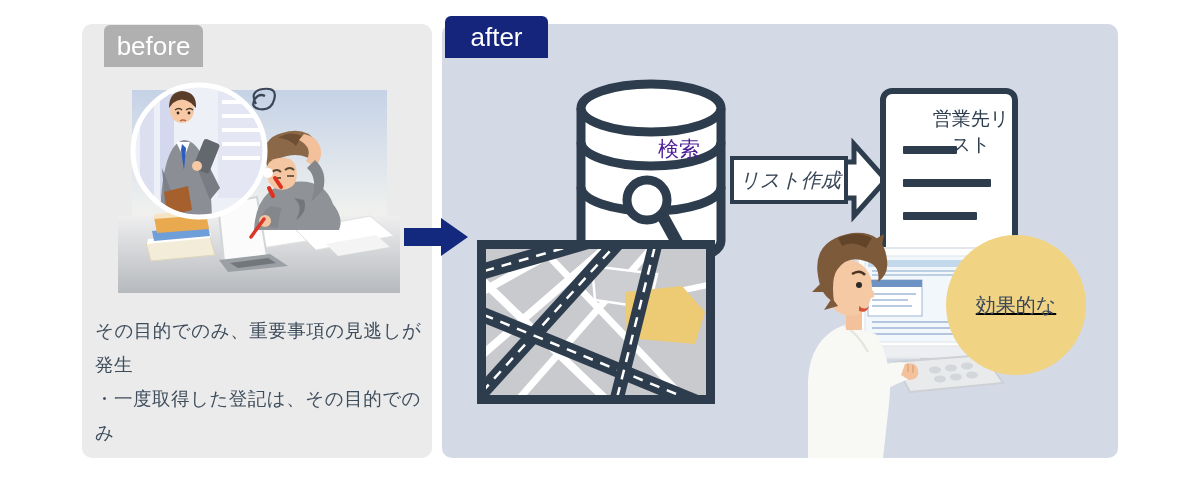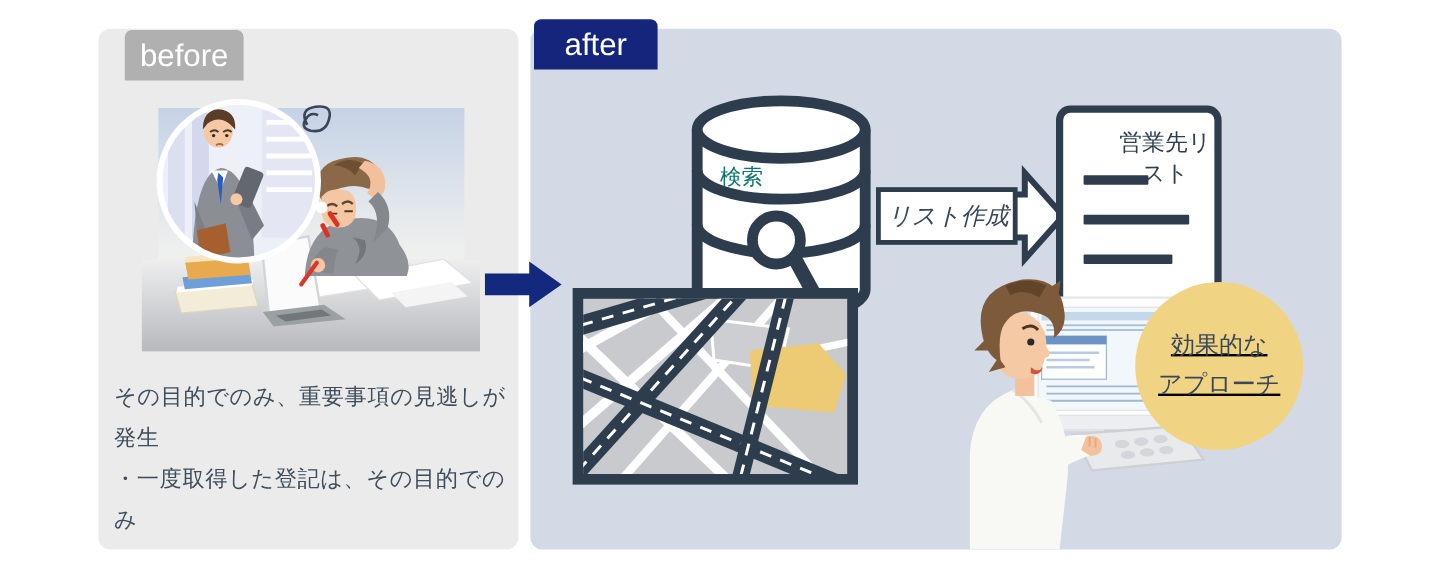--- a/index.html
+++ b/index.html
@@ -17,22 +17,22 @@
   .badge-after  { left:445px; top:16px; width:103px; background:#15257b; }
 
   .abs { position:absolute; }
 
   .notes { position:absolute; left:95px; top:314px; width:330px; z-index:10;
            color:#3e4d5c; font-size:18.5px; line-height:34px; letter-spacing:0.5px; }
 
   .transition-arrow { left:404px; top:215px; width:66px; height:44px; z-index:5; }
 
   .cylinder-wrap { left:575px; top:76px; width:152px; height:200px; z-index:1; }
-  .db-label { left:600px; top:135px; width:100px; text-align:left;
-              color:#0f766e; font-size:18px; z-index:10; }
+  .db-label { left:600px; top:135px; width:100px; text-align:right;
+              color:#4c1d95; font-size:21px; z-index:10; }
 
   .map-wrap { left:477px; top:240px; width:238px; height:164px; z-index:2; }
 
   .process-wrap { left:728px; top:136px; width:162px; height:88px; z-index:2; }
   .process-label { left:733px; top:167px; width:114px; text-align:center;
                    color:#3a4758; font-size:20px; z-index:10;font-style:italic; }
 
   .doc { left:880px; top:88px; width:138px; height:232px; background:#ffffff;
          border:6px solid #2e3d4d; border-radius:12px; z-index:3; }
   .doc-title { margin-top:12px; text-align:center; color:#2e3d4d; font-size:19px;margin-left:44px; }
@@ -253,16 +253,15 @@
       <path d="M14 60 L4 70 L18 70 Z M24 76 L16 88 L30 84 Z M66 18 L76 12 L74 24 Z" fill="#7d5a3a"></path>
       <path d="M30 16 Q48 8 64 16 L58 26 Q44 18 34 24 Z" fill="#624528"></path>
       <path d="M64 148 Q82 138 98 141 L105 155 Q88 162 72 170 Z" fill="#f8f8f5"></path>
       <path d="M97 142 q11 -3 13 6 q2 9 -9 10 l-8 -5 Z" fill="#f3c29c"></path>
       <path d="M100 142 v8 M105 143 v8" stroke="#e0a87e" stroke-width="1.5"></path>
     </g>
   </svg>
 
   <div class="abs result-circle">
     <div>効果的な</div>
-    <div>アプローチ</div>
   </div>
 
 </div>
 
 </body></html>

